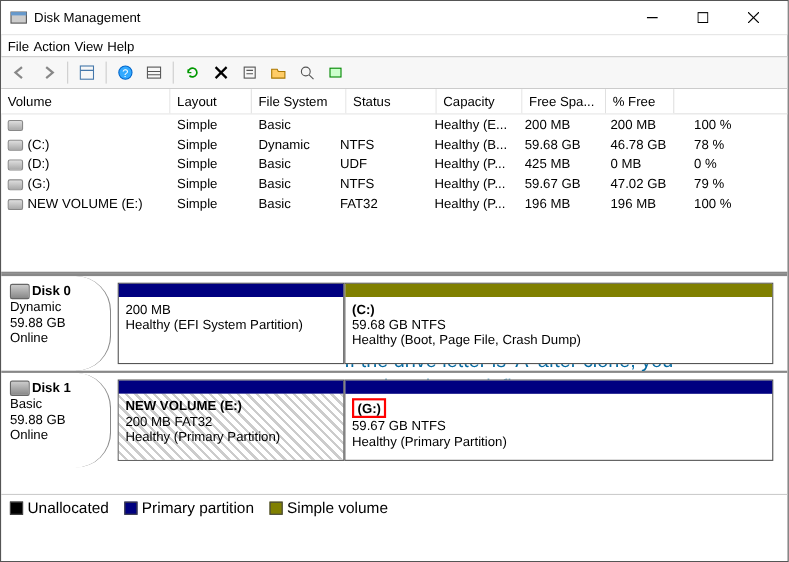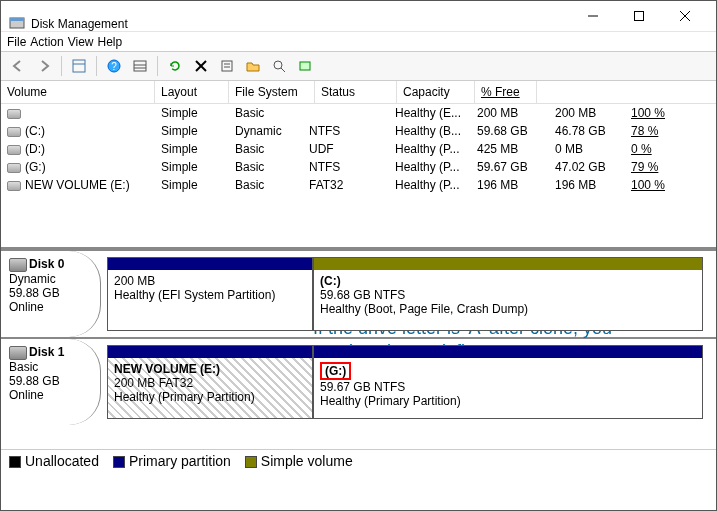--- a/index.html
+++ b/index.html
@@ -1,17 +1,17 @@
 <!DOCTYPE html>
 <html><head>
 <meta charset="utf-8">
 <style>
 * { box-sizing: border-box; margin: 0; padding: 0; }
 body { font-family: "Segoe UI", Tahoma, sans-serif; font-size: 11px; background: #fff; width: 717px; height: 511px; overflow: hidden; border: 1px solid #555; }
-.titlebar { height: 30px; display: flex; align-items: flex-end; padding: 0 8px; background: #fff; }
+.titlebar { height: 30px; display: flex; align-items: center; padding: 0 8px; background: #fff; }
 .titlebar .app-icon { width: 16px; height: 16px; margin-right: 6px; }
 .titlebar-title { font-size: 12px; flex: 1; }
 .win-controls { display: flex; }
 .win-btn { width: 46px; height: 30px; display: flex; align-items: center; justify-content: center; }
 .win-btn svg { width: 10px; height: 10px; }
 .menubar { height: 20px; display: flex; align-items: center; padding: 0 6px; gap: 4px; border-top: 1px solid #e5e5e5; }
 .menubar span { font-size: 12px; }
 .toolbar { height: 30px; display: flex; align-items: center; padding: 0 6px; gap: 4px; border-top: 1px solid #ccc; border-bottom: 1px solid #ccc; background: #f7f7f7; }
 .toolbar .tbtn { width: 22px; height: 22px; display: flex; align-items: center; justify-content: center; border: 1px solid transparent; }
 .toolbar .sep { width: 1px; height: 20px; background: #ccc; margin: 0 2px; }
@@ -21,21 +21,21 @@
 .vtable-body .vrow { display: flex; padding: 1px 0; }
 .vtd { padding: 1px 6px; font-size: 12px; white-space: nowrap; overflow: hidden; }
 .vol-icon { display: inline-block; width: 14px; height: 10px; background: linear-gradient(#ddd,#aaa); border: 1px solid #888; border-radius: 2px; vertical-align: middle; margin-right: 4px; }
 .c-vol { width: 154px; }
 .c-lay { width: 74px; }
 .c-typ { width: 74px; }
 .c-fs { width: 86px; }
 .c-stat { width: 82px; }
 .c-cap { width: 78px; }
 .c-free { width: 76px; }
-.c-pct { width: 62px; text-decoration: underline; }
+.c-pct { width: 62px; }
 .disk-area { height: 200px; overflow: auto; }
 .disk-row { display: flex; border-top: 2px solid #888; }
 .disk-header { width: 100px; padding: 6px 8px; border-right: 1px solid #888; font-size: 12px; border-radius: 32px; }
 .disk-header .disk-ic { display:inline-block; width:18px; height:14px; background:linear-gradient(#ccc,#888); border:1px solid #666; border-radius:2px; margin-right:2px; vertical-align:middle; }
 .disk-name { font-weight: bold; }
 .disk-body { flex: 1; padding: 6px 6px 6px 6px; position: relative; }
 .part-strip { display: flex; height: 74px; }
 .part { border: 1px solid #555; margin-right: 0; background: #fff; display: flex; flex-direction: column; }
 .part-bar { height: 12px; }
 .bar-navy { background: #000080; }
@@ -156,20 +156,21 @@
     </div>
 </div>
 
 <div class="volume-table">
   <div class="vtable-head">
     <div class="vth c-vol">Volume</div>
     <div class="vth c-lay">Layout</div>
     <div class="vth c-fs">File System</div>
     <div class="vth c-stat">Status</div>
     <div class="vth c-cap">Capacity</div>
+    <div class="vth c-free">Free Spa...</div>
     <div class="vth c-pct">% Free</div>
   </div>
   <div class="vtable-body" id="vtbody">
       <div class="vrow">
         <div class="vtd c-vol"><span class="vol-icon"></span></div>
         <div class="vtd c-lay">Simple</div>
         <div class="vtd c-typ">Basic</div>
         <div class="vtd c-fs"></div>
         <div class="vtd c-stat">Healthy (E...</div>
         <div class="vtd c-cap">200 MB</div>

